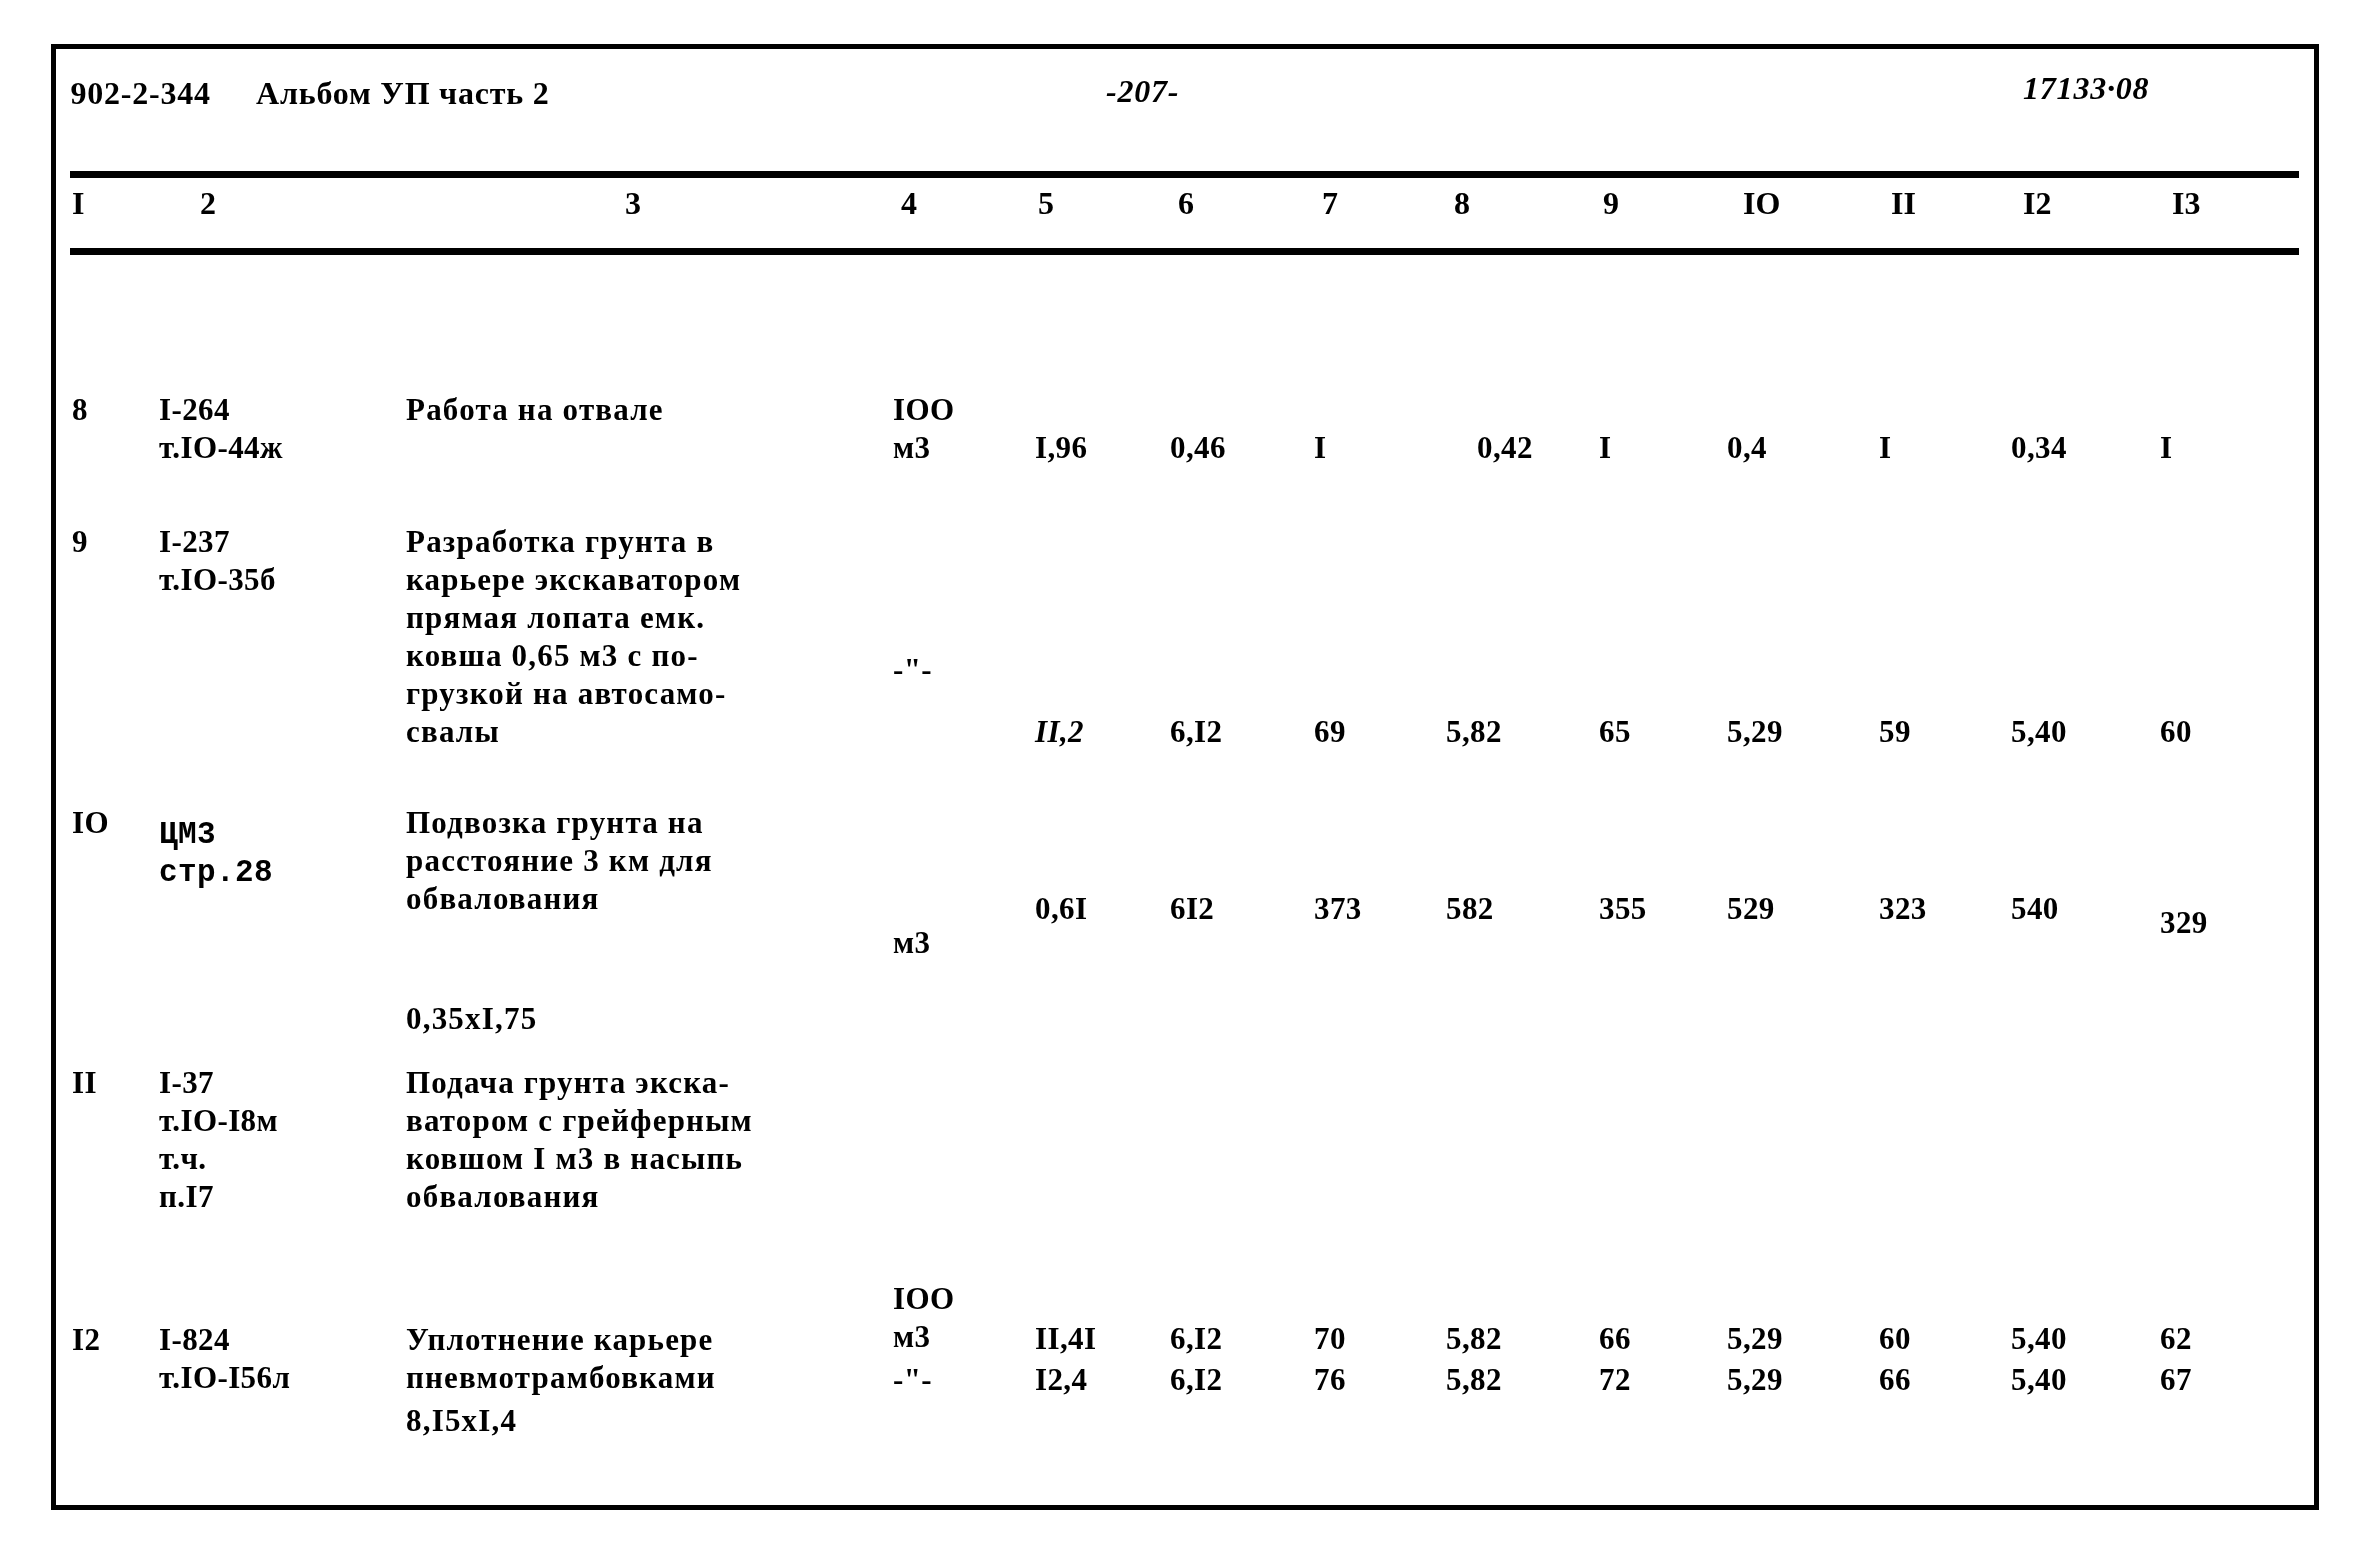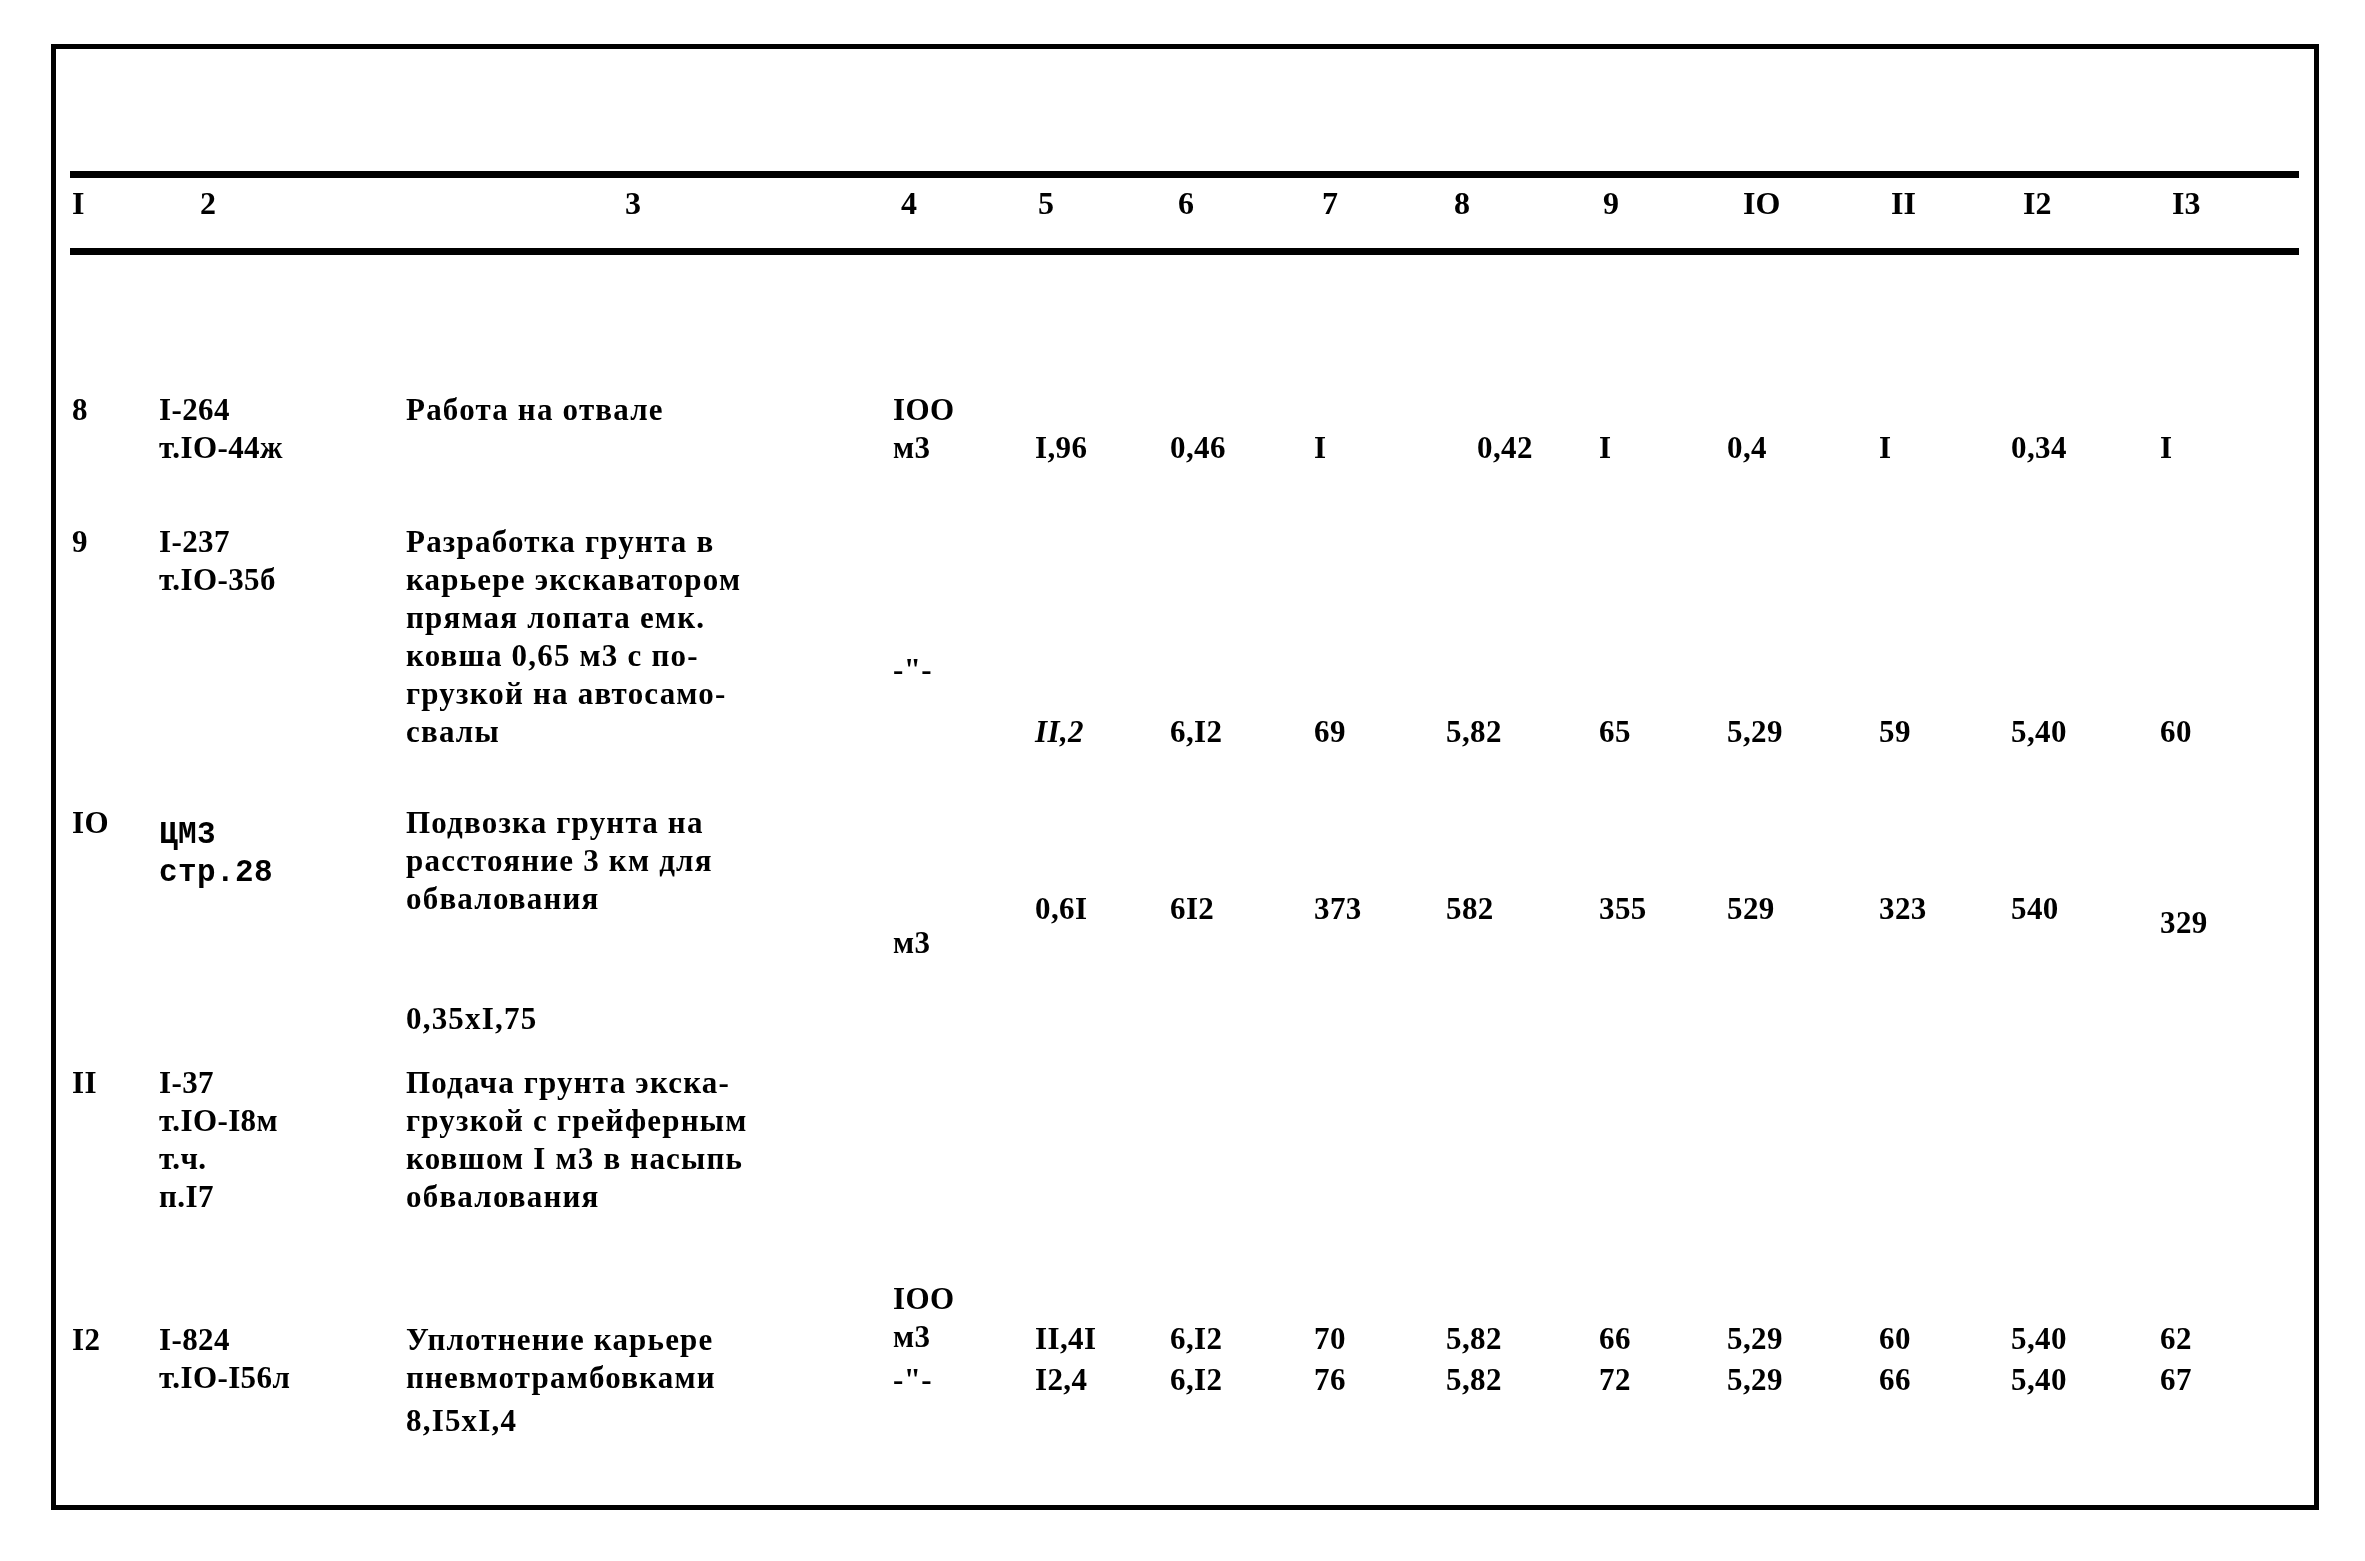--- a/index.html
+++ b/index.html
@@ -102,20 +102,26 @@
   .c-unit  { text-align: left; }
   .c-val   { text-align: left; }
 
   .desc-extra { letter-spacing: 1.2px; }
 </style>
 </head>
 <body>
 
 <div id="page-frame">
 
+  <div id="doc-header">
+    <div class="hdr-text" id="hdr-project">902-2-344</div>
+    <div class="hdr-text" id="hdr-album">Альбом УП часть 2</div>
+    <div class="hdr-text" id="hdr-page">-207-</div>
+    <div class="hdr-text" id="hdr-code">17133·08</div>
+  </div>
 
   <div class="rule" id="rule-top"></div>
   <div class="rule" id="rule-bottom"></div>
 
   <div id="col-head">
       <div class="colnum" style="left: 16px;">I</div>
       <div class="colnum" style="left: 144px;">2</div>
       <div class="colnum" style="left: 569px;">3</div>
       <div class="colnum" style="left: 845px;">4</div>
       <div class="colnum" style="left: 982px;">5</div>
@@ -187,21 +193,21 @@
         <div class="cell c-val" style="left: 1955px; top: 86px;">540</div>
         <div class="cell c-val" style="left: 2104px; top: 86px; margin-top: 14px;">329</div>
       </div>
       <div class="row" style="position: absolute; left: 0px; top: 809px; width: 100%;">
         <div class="cell c-num" style="left: 16px; top: 0px;">II</div>
         <div class="cell c-code" style="left: 103px; top: 0px;">I-37
 т.IO-I8м
 т.ч.
 п.I7</div>
         <div class="cell c-desc" style="left: 350px; top: 0px;">Подача грунта экска-
-грузкой с грейферным
+ватором с грейферным
 ковшом I м3 в насыпь
 обвалования</div>
         <div class="cell c-desc desc-extra" style="left: 350px; top: 338px;">8,I5хI,4</div>
         <div class="cell c-unit" style="left: 837px; top: 216px;">IOO
 м3</div>
         <div class="cell c-val" style="left: 979px; top: 256px;">II,4I</div>
         <div class="cell c-val" style="left: 1114px; top: 256px;">6,I2</div>
         <div class="cell c-val" style="left: 1258px; top: 256px;">70</div>
         <div class="cell c-val" style="left: 1390px; top: 256px;">5,82</div>
         <div class="cell c-val" style="left: 1543px; top: 256px;">66</div>

